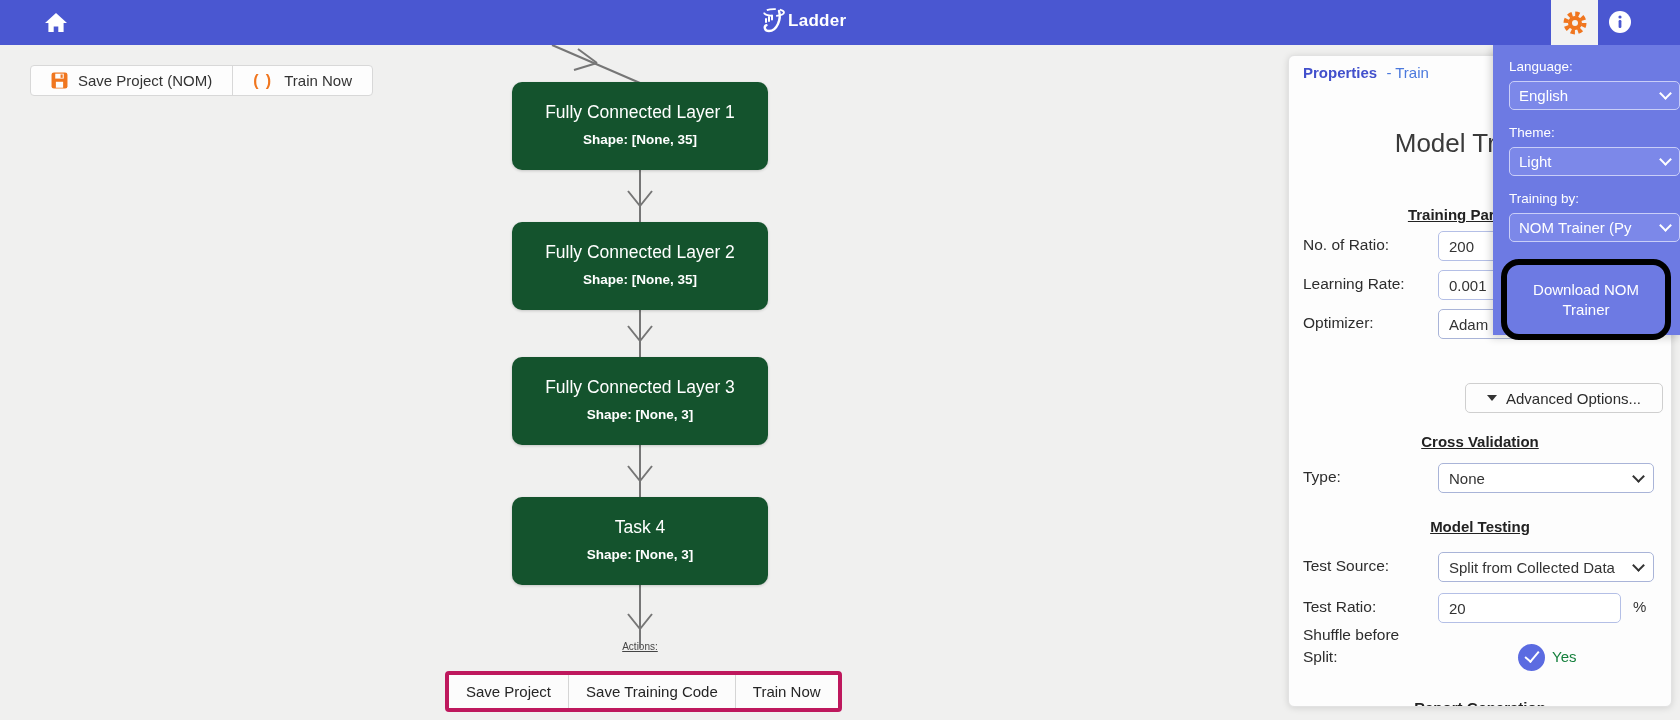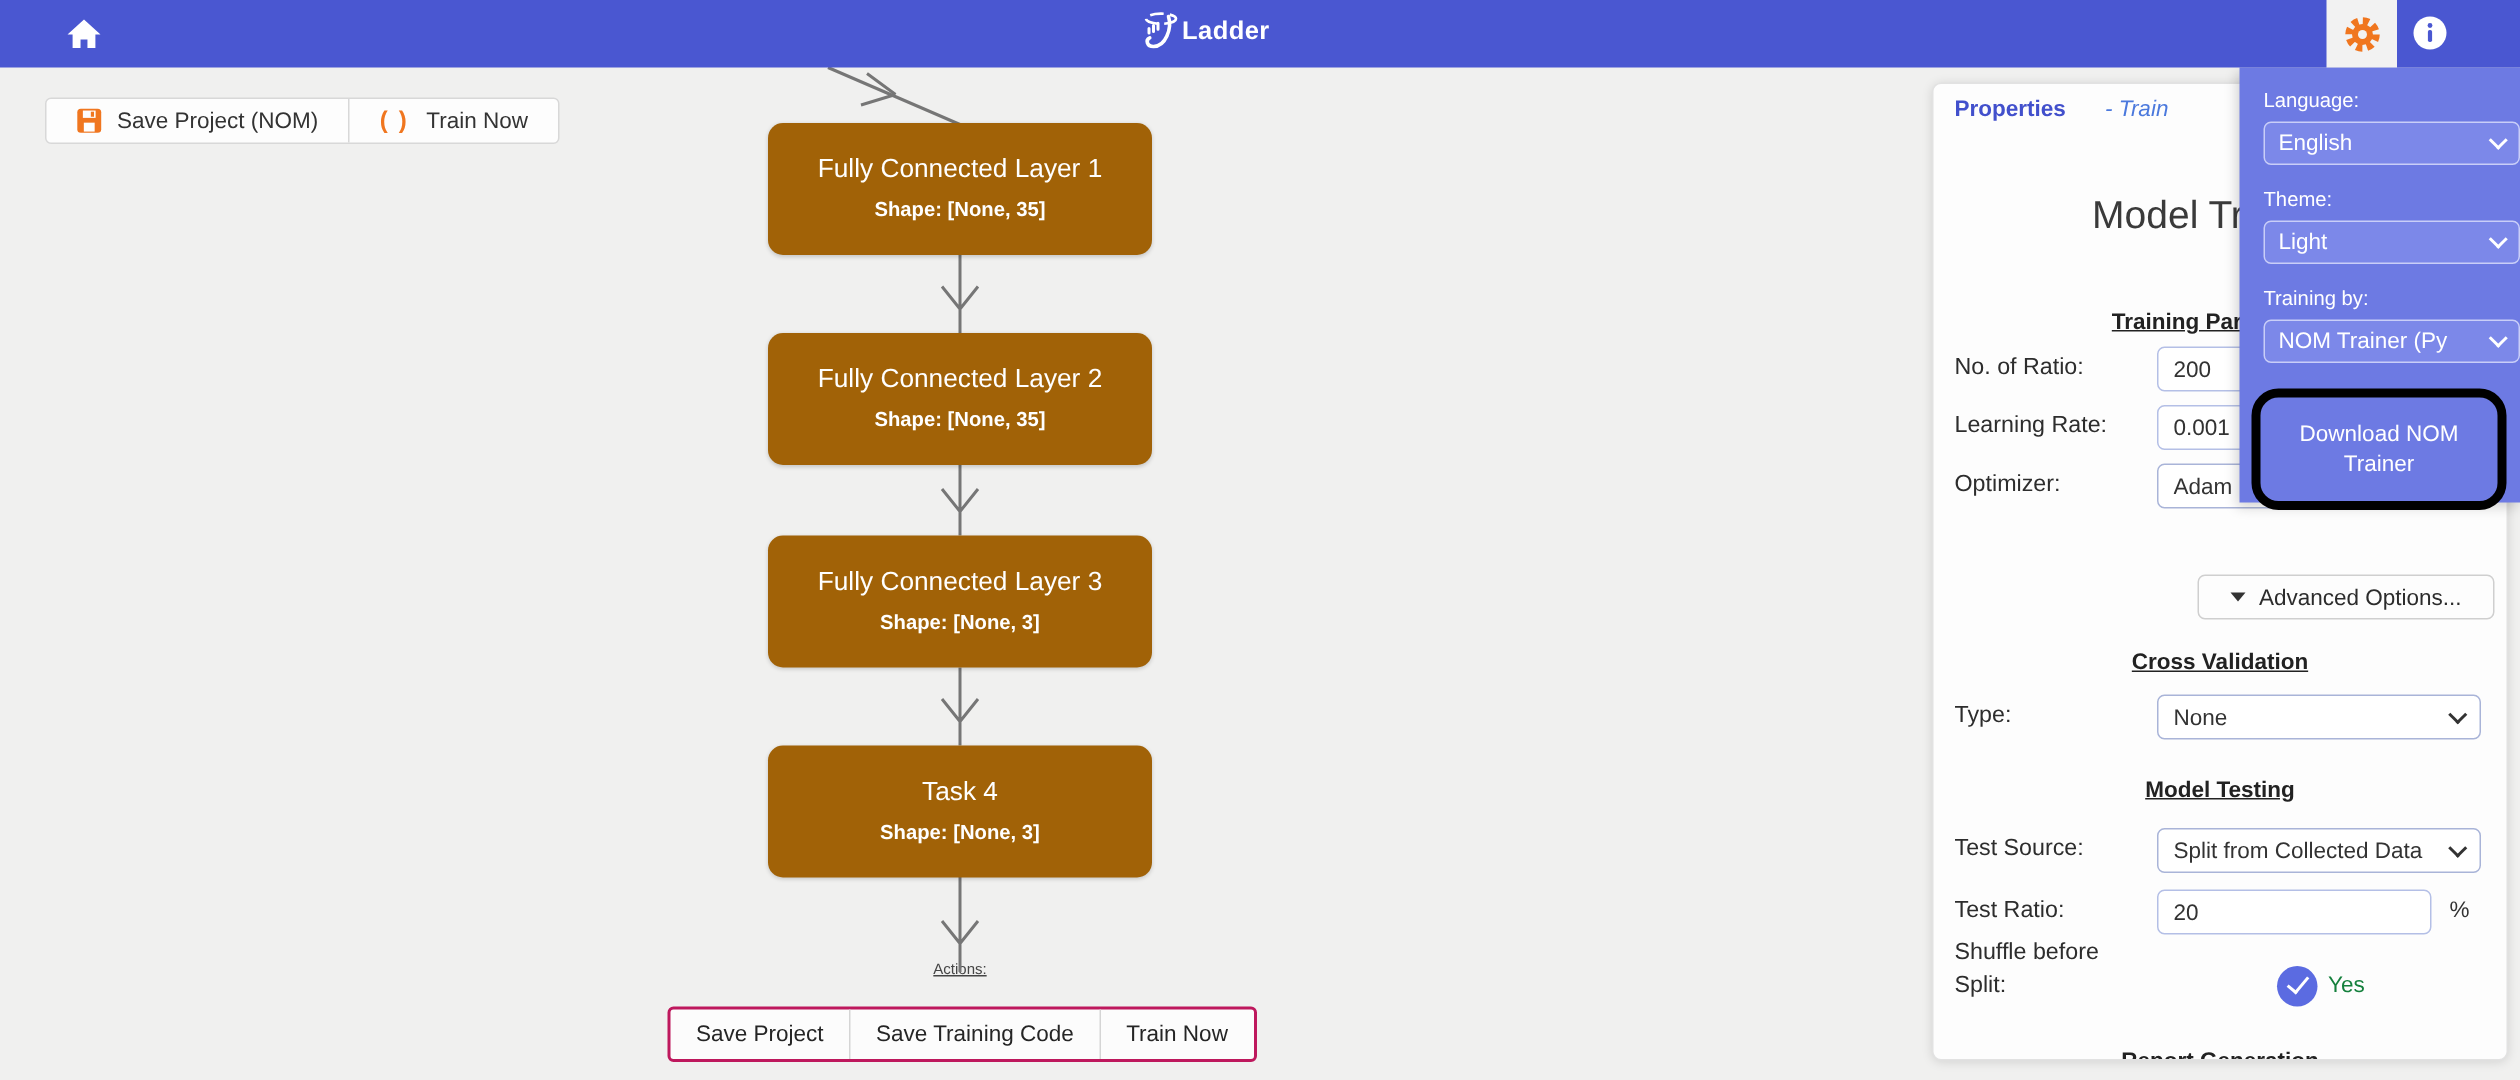--- a/index.html
+++ b/index.html
@@ -16,38 +16,38 @@
     display:flex;align-items:center;justify-content:center;cursor:pointer;}
   .info-btn{position:absolute;left:1609px;top:11px;width:22px;height:22px;border-radius:50%;
     background:#fff;display:flex;align-items:center;justify-content:center;cursor:pointer;}
   
   .toolbar{position:absolute;left:30px;top:65px;height:29px;display:flex;background:#fdfdfd;
     border:1px solid #d8d8d8;border-radius:4px;z-index:5;}
   .tb-btn{display:flex;align-items:center;gap:10px;padding:0 20px;font-size:15px;color:#333;cursor:pointer;}
   .tb-btn + .tb-btn{border-left:1px solid #d8d8d8;}
   .paren-icon{color:#f0761f;font-weight:bold;font-size:16px;letter-spacing:3px;}
   
-  .node{position:absolute;left:512px;width:256px;height:88px;background:#a16207;border-radius:10px;
+  .node{position:absolute;left:512px;width:256px;height:88px;background:#14532d;border-radius:10px;
     color:#fff;text-align:center;box-shadow:0 1px 3px rgba(0,0,0,.18);cursor:pointer;z-index:2;}
   .node .nt{font-size:17.5px;margin-top:20px;font-weight:500;}
   .node .ns{font-size:13.5px;font-weight:bold;margin-top:9px;}
   .edges{position:absolute;left:0;top:0;width:1680px;height:720px;pointer-events:none;z-index:1;}
   .actions-label{position:absolute;left:560px;top:641px;width:160px;text-align:center;font-size:10px;
     color:#454545;text-decoration:underline;}
   .actions-group{position:absolute;left:445px;top:671px;height:33px;display:flex;background:#fcfcfc;
-    border:2px solid #be185d;border-radius:4px;z-index:2;}
+    border:4px solid #be185d;border-radius:4px;z-index:2;}
   .act-btn{display:flex;align-items:center;padding:0 17px;font-size:15px;color:#252525;cursor:pointer;}
   .act-btn + .act-btn{border-left:1px solid #d5d5d5;}
   
   .props{position:absolute;left:1288px;top:55px;width:384px;height:652px;background:#fdfdfd;
     border:1px solid #e2e2e2;border-radius:6px;box-shadow:0 1px 7px rgba(0,0,0,.13);
     overflow:hidden;z-index:10;box-sizing:border-box;}
   .props-header{position:absolute;left:14px;top:8px;font-size:15px;}
   .props-header .ph-main{color:#4250cc;font-weight:bold;}
-  .props-header .ph-suffix{color:#4b79dd;margin-left:22px;font-style:italic;}
+  .props-header .ph-suffix{color:#4b79dd;margin-left:5px;}
   .props-title{position:absolute;left:0;top:72px;width:100%;text-align:center;font-size:26px;color:#3a3a3a;}
   .sec-head{position:absolute;left:0;width:100%;text-align:center;font-size:15px;font-weight:bold;
     text-decoration:underline;color:#222;}
   .prow-label{position:absolute;left:14px;font-size:15.5px;color:#2d2d2d;}
   .pinput{position:absolute;left:149px;width:216px;height:30px;border:1px solid #b4bfe6;border-radius:5px;
     font-size:15px;color:#333;padding:0 10px;box-sizing:border-box;background:#fff;outline:none;
     font-family:"Liberation Sans",sans-serif;}
   .psel{position:absolute;left:149px;width:216px;height:30px;border:1px solid #a9b4d8;border-radius:5px;
     background:#fff;display:flex;align-items:center;font-size:15px;color:#333;padding:0 10px;
     box-sizing:border-box;cursor:pointer;}

